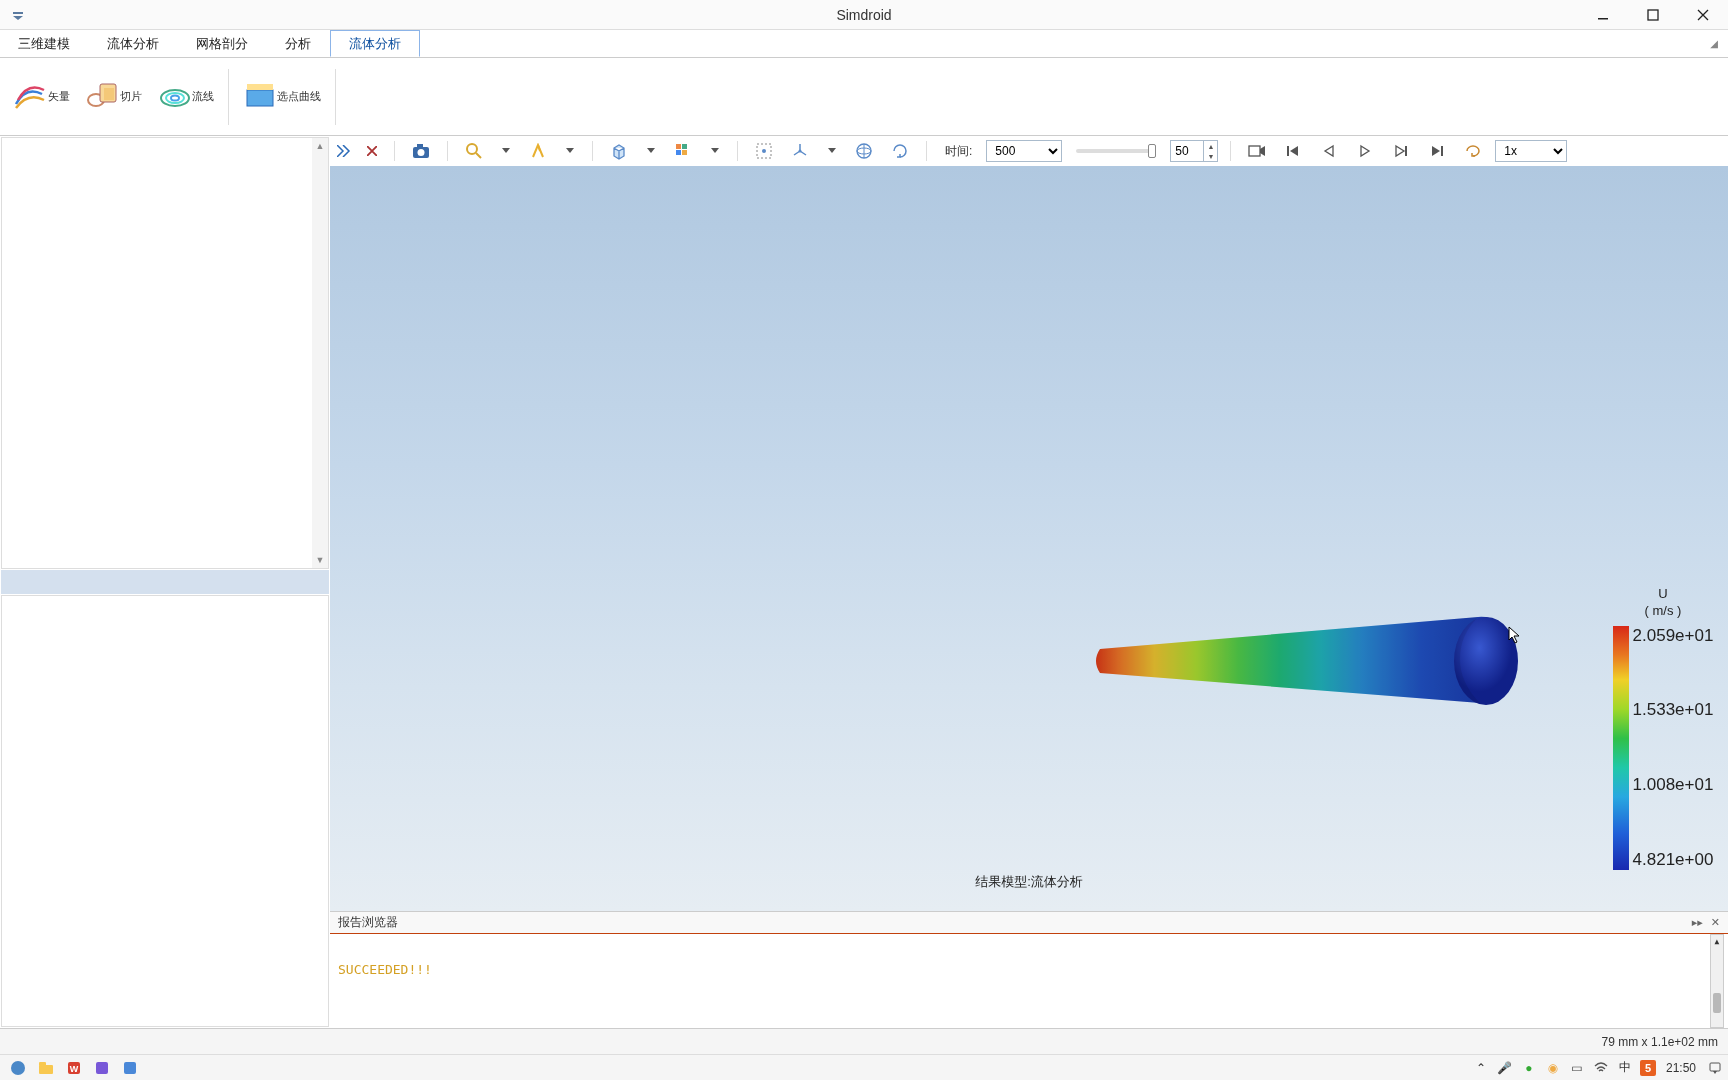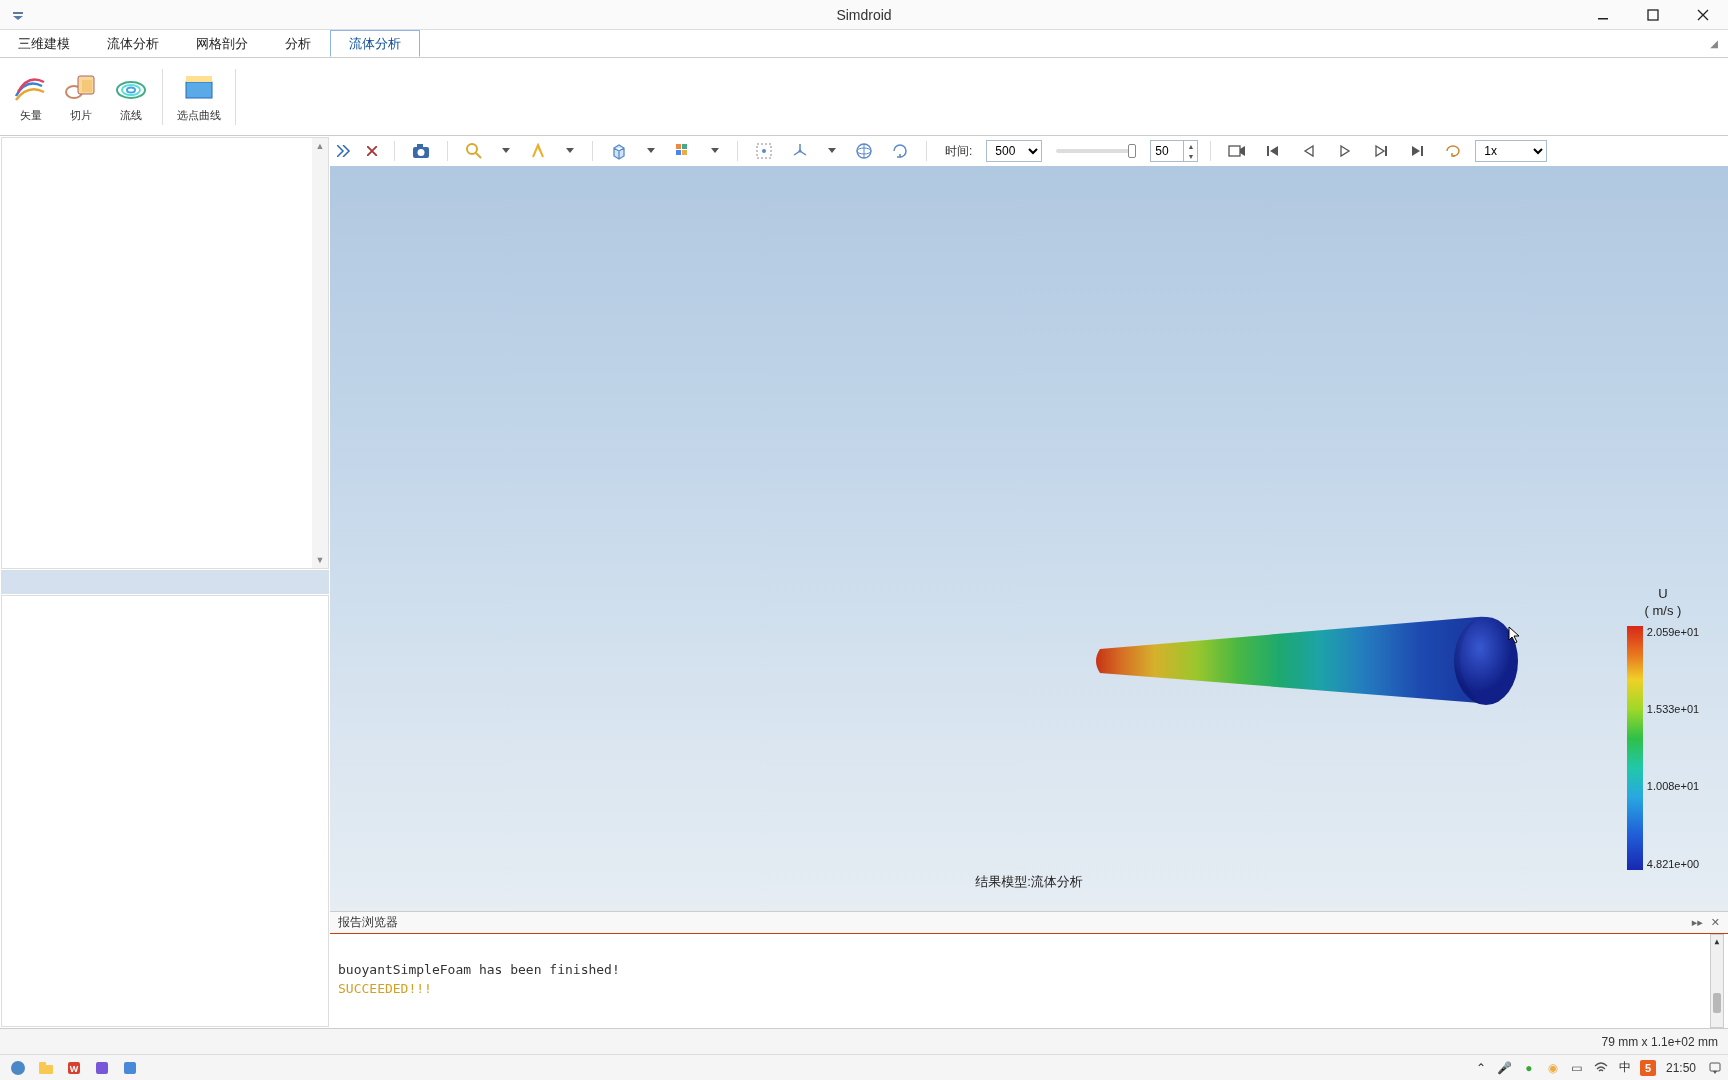--- a/index.html
+++ b/index.html
@@ -13,21 +13,21 @@
     .quick-access { position: absolute; left: 8px; width: 20px; height: 20px; display: flex; align-items: center; justify-content: center; color: #666; }
     
     
     .main-tabs { height: 28px; background: #fff; display: flex; border-bottom: 1px solid #ccc; }
     .main-tab { padding: 0 18px; height: 100%; display: flex; align-items: center; cursor: pointer; font-size: 13px; color: #222; border-right: 1px solid transparent; justify-content: center; }
     .main-tab.active { background: #fff; border: 1px solid #8cb4e8; border-bottom: 1px solid #fff; color: #0a4d9e; margin-bottom: -1px; }
     .tab-right-caret { margin-left: auto; padding: 0 10px; display: flex; align-items: center; color: #888; cursor: pointer; font-size: 10px; }
     
     
     .ribbon { height: 78px; background: #fff; display: flex; align-items: center; padding: 4px 6px; border-bottom: 1px solid #ccc; }
-    .ribbon-btn { display: flex; flex-direction: column; align-items: center; justify-content: center; padding: 2px 8px; cursor: pointer; border-radius: 2px; height: 68px; min-width: 40px; }
+    .ribbon-btn { display: flex; flex-direction: row; align-items: center; justify-content: center; padding: 2px 8px; cursor: pointer; border-radius: 2px; height: 68px; min-width: 40px; }
     .ribbon-icon { width: 34px; height: 34px; display: flex; align-items: center; justify-content: center; margin-bottom: 4px; }
     .ribbon-label { font-size: 11px; color: #333; }
     .ribbon-sep { width: 1px; height: 56px; background: #ddd; margin: 0 6px; }
     
     
     .content { display: flex; height: calc(100% - 30px - 28px - 78px - 26px - 26px); }
     
     
     .left-panel { width: 330px; display: flex; flex-direction: column; background: #fff; }
     .left-top { flex: 2; background: #fff; border: 1px solid #ddd; position: relative; margin: 1px; }
@@ -57,21 +57,21 @@
     .viewport { flex: 1; background: linear-gradient(180deg, #b0c8e0 0%, #c4d7ea 40%, #d6e3ef 70%, #e6edf3 100%); position: relative; overflow: hidden; }
     
     
     .model { position: absolute; left: 760px; top: 495px; width: 430px; height: 100px; transform: translateY(-50%); }
     
     
     .legend { position: absolute; right: 20px; top: 420px; width: 90px; display: flex; flex-direction: column; align-items: center; }
     .legend-title { font-size: 13px; color: #222; text-align: center; line-height: 1.3; }
     .legend-bar-wrap { display: flex; margin-top: 6px; }
     .legend-bar { width: 16px; height: 244px; }
-    .legend-ticks { display: flex; flex-direction: column; justify-content: space-between; height: 244px; margin-left: 4px; font-size: 11px; color: #222; }
+    .legend-ticks { display: flex; flex-direction: column; justify-content: space-between; height: 244px; margin-left: 4px; font-size: 17px; color: #222; }
     .model-label { position: absolute; left: 50%; transform: translateX(-50%); bottom: 20px; font-size: 13px; color: #222; }
     
     
     .report-area { background: #fff; border-top: 1px solid #ccc; }
     .report-header { height: 22px; background: #f8f8f8; display: flex; align-items: center; padding: 0 8px; font-size: 12px; color: #333; border-bottom: 1px solid #c2410c; }
     .report-header-icons { margin-left: auto; display: flex; gap: 8px; color: #666; font-size: 11px; }
     .report-content { height: 94px; padding: 6px 8px; font-family: "Consolas", monospace; font-size: 13px; color: #333; position: relative; }
     .report-line { line-height: 1.5; }
     .report-success { color: #d4a024; }
     .report-scroll { position: absolute; right: 4px; top: 0; bottom: 0; width: 14px; background: #f0f0f0; border: 1px solid #ccc; }
@@ -291,21 +291,21 @@
           </svg>
         </div>
       <div class="tb-btn">
           <svg width="18" height="18">
             <path d="M3 9 A6 6 0 1 1 9 15" fill="none" stroke="#5a8ac8" stroke-width="1.5"></path>
             <path d="M6 15 L9 15 L9 12" stroke="#5a8ac8" stroke-width="1.5" fill="none"></path>
           </svg>
         </div>
       <div class="tb-sep"></div>
       <span class="tb-label">时间:</span>
-      <select class="tb-combo" style="width:56px">
+      <select class="tb-combo" style="width:76px">
         <option>500</option>
       </select>
       <div class="tb-slider">
           <div class="tb-slider-thumb"></div>
         </div>
       <div class="tb-spinner">
         <span>50</span>
         <div class="spinner-arrows">
           <div class="spinner-arrow">▲</div>
           <div class="spinner-arrow">▼</div>
@@ -431,21 +431,20 @@
     <div class="report-area">
       <div class="report-header">
         <span>报告浏览器</span>
         <div class="report-header-icons">
           <span style="cursor:pointer">▸▸</span>
           <span style="cursor:pointer">✕</span>
         </div>
       </div>
       <div class="report-content">
         <div class="report-line">&nbsp;</div>
-        <div class="report-line">buoyantSimpleFoam has been finished!</div>
         <div class="report-line report-success">SUCCEEDED!!!</div>
         <div class="report-scroll">
           <div class="report-arrow-up">▲</div>
           <div class="report-scroll-thumb"></div>
         </div>
       </div>
     </div>
 
   </div>
 </div>

